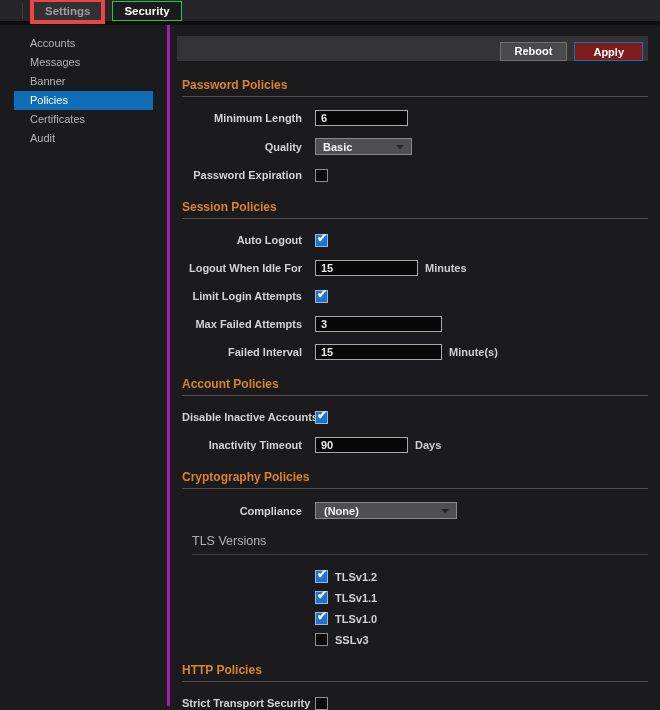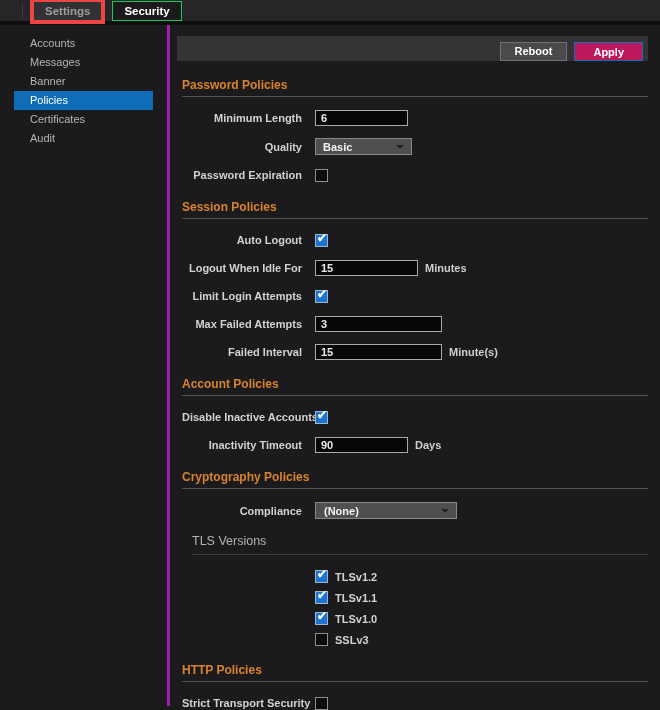--- a/index.html
+++ b/index.html
@@ -51,21 +51,21 @@
     height:25px; background:#343436;
     display:flex; justify-content:flex-end; align-items:center;
     gap:7px; padding-right:5px;
   }
   .btn {
     height:19px; line-height:17px; padding:0 14px;
     font-size:11px; font-weight:600; color:#ffffff;
     cursor:default; white-space:nowrap;margin-top:6px;
   }
   .btn-reboot { background:#4a4a4c; border:1px solid #717173; }
-  .btn-apply  { background:#be185d; border:1px solid #1070b8; padding:1px 18px; }
+  .btn-apply  { background:#7f1d1d; border:1px solid #1070b8; padding:1px 18px; }
 
   
   .sections { padding-left:5px; }
   .section-title {
     color:#d9832e; font-size:12px; font-weight:700;
     margin-top:17px; margin-bottom:4px; white-space:nowrap;
   }
   .rule { height:0; border-top:1px solid #4f4f51; margin-bottom:13px; }
 
   .row { display:flex; align-items:center; margin-bottom:12px; min-height:16px; }

